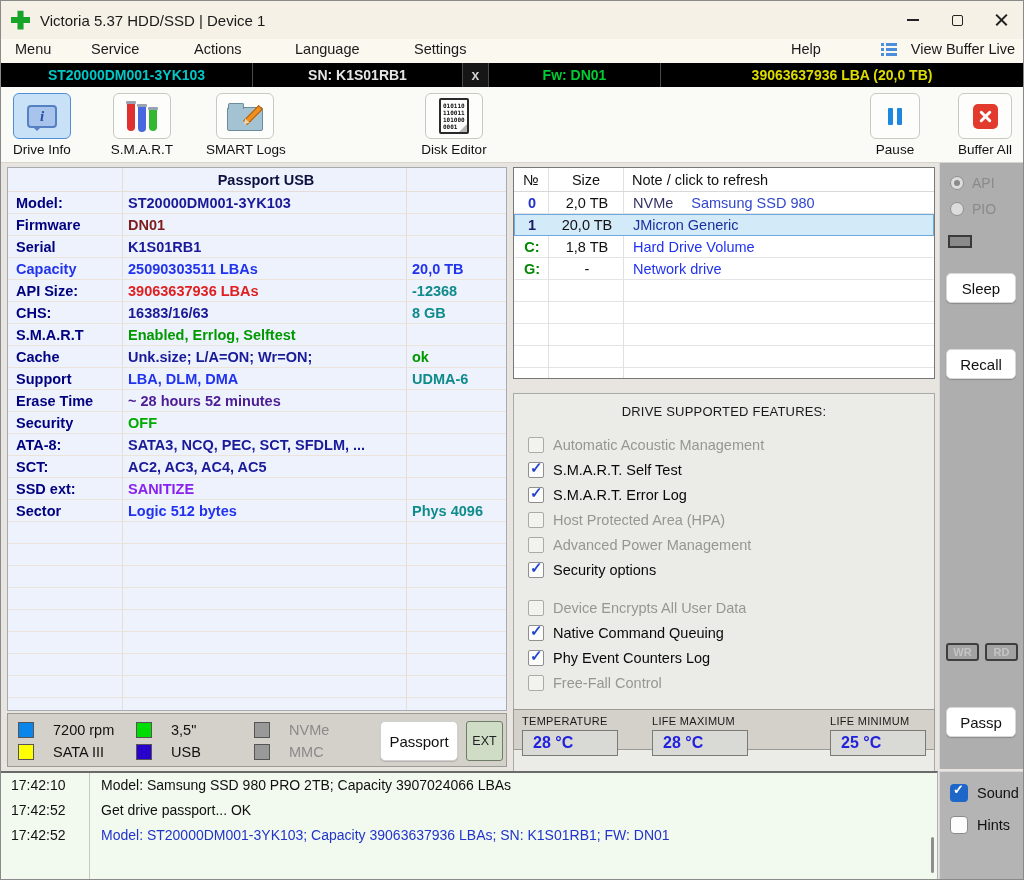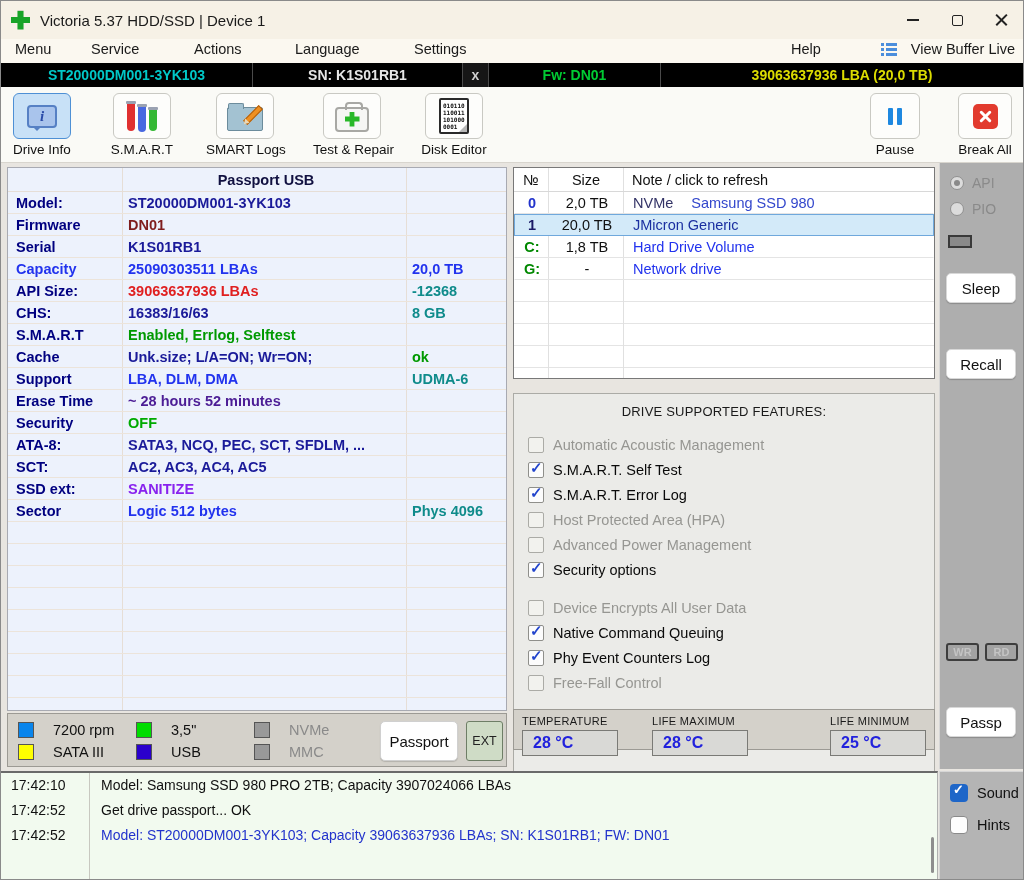--- a/index.html
+++ b/index.html
@@ -216,28 +216,20 @@
       <div class="tb-label">S.M.A.R.T</div>
     </div>
     <div class="tb-btn" style="left:205px">
       <div class="tb-icon">
           <div class="folder">
             <div class="pencil"></div>
           </div>
         </div>
       <div class="tb-label">SMART Logs</div>
     </div>
-    <div class="tb-btn" style="left:312px">
-      <div class="tb-icon">
-          <div class="firstaid">
-            <div class="green-cross"></div>
-          </div>
-        </div>
-      <div class="tb-label">Test &amp; Repair</div>
-    </div>
     <div class="tb-btn" style="left:414px">
       <div class="tb-icon">
           <div class="binpage">
         <div>010110</div>
         <div>110011</div>
         <div>101000</div>
         <div>0001</div>
       </div>
         </div>
       <div class="tb-label">Disk Editor</div>
@@ -248,21 +240,21 @@
             <div></div>
             <div></div>
           </div>
         </div>
       <div class="tb-label">Pause</div>
     </div>
     <div class="tb-btn" style="left:945px">
       <div class="tb-icon" style="width:54px">
           <div class="break-icon"></div>
         </div>
-      <div class="tb-label">Break All</div>
+      <div class="tb-label">Buffer All</div>
     </div>
   </div>
 
   <div class="main">
 
     <div class="passport">
       <div class="pp-colline" style="left:114px"></div>
       <div class="pp-colline" style="left:398px"></div>
       <div class="pp-header">
         <div class="pp-title">Passport USB</div>

